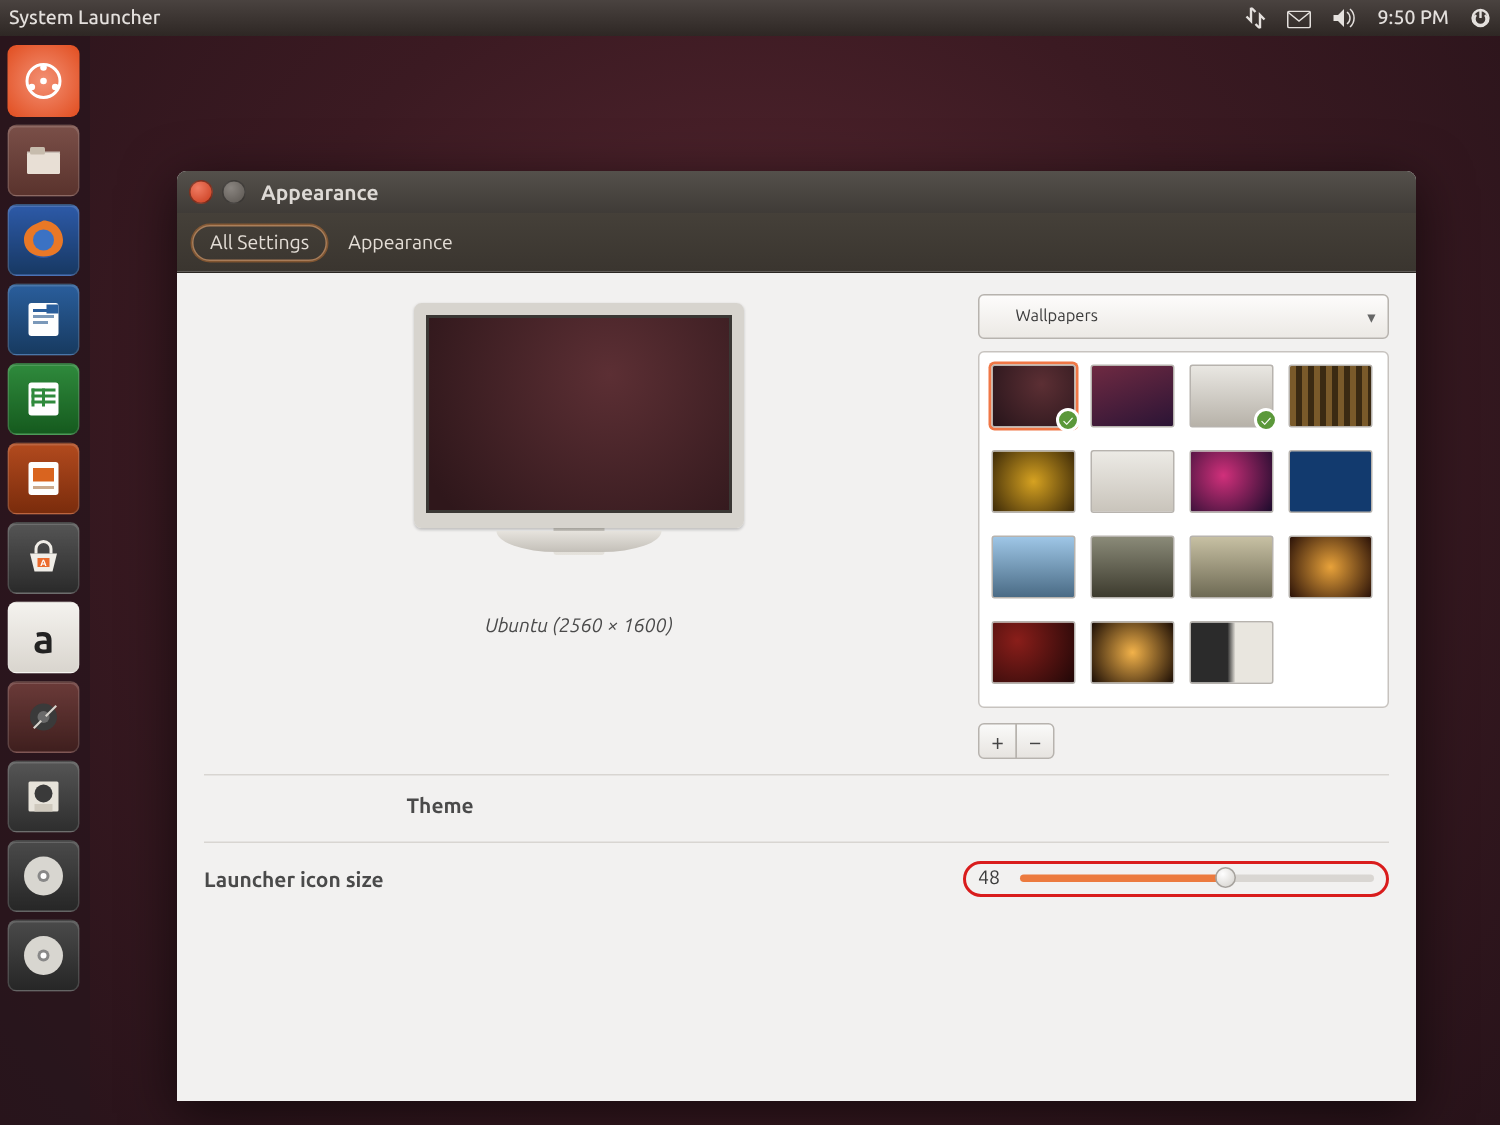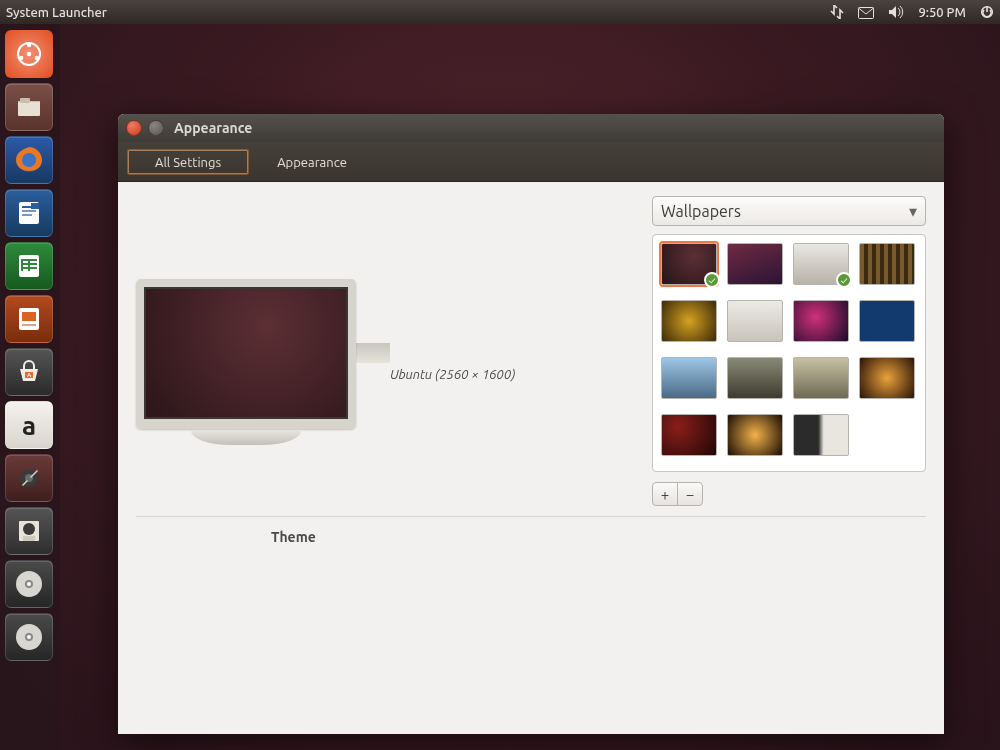--- a/index.html
+++ b/index.html
@@ -87,25 +87,25 @@
 .toolbar {
   height: 40px;
   background: linear-gradient(to bottom, #454039, #3a352f);
   border-bottom: 1px solid #2a2622;
   display: flex;
   align-items: center;
   padding: 0 10px;
   gap: 2px;
 }
 .toolbar .crumb {
-  padding: 4px 26px;
+  padding: 4px 11px;
   color: #e3ddd6;
   font-size: 13px;
   border: 1px solid transparent;
-  border-radius: 1px;
+  border-radius: 12px;
 }
 .toolbar .crumb.active {
   border-color: rgba(255,180,120,0.55);
   box-shadow: 0 0 0 1px rgba(255,140,50,0.35);
 }
 
 .content {
   flex: 1;
   background: #f2f1f0;
   padding: 14px 18px 12px 18px;
@@ -145,21 +145,21 @@
 
 .row-bg {
   display: flex;
   gap: 16px;
 }
 
 
 .preview-col {
   flex: 0 0 500px;
   display: flex;
-  flex-direction: row;
+  flex-direction: column;
   align-items: center;
   padding-top: 6px;
 }
 .monitor {
   width: 220px; height: 150px;
   border: 8px solid #d7d4ce;
   border-bottom-width: 10px;
   border-radius: 5px;
   background: radial-gradient(circle at 60% 30%, #5c2f34 0%, #2f171b 90%);
   box-shadow: 0 1px 2px rgba(0,0,0,0.2), inset 0 0 0 2px #3a3734;
@@ -191,22 +191,22 @@
   flex: 1;
 }
 .dropdown {
   width: 100%;
   height: 30px;
   background: linear-gradient(to bottom, #fdfcfb, #ece9e5);
   border: 1px solid #b7b3ae;
   border-radius: 4px;
   display: flex;
   align-items: center;
-  padding: 0 8px;
-  font-size: 16px;
+  padding: 0 24px;
+  font-size: 11px;
   color: #3c3c3c;
   position: relative;
   margin-bottom: 8px;
 }
 .dropdown::after {
   content: "▾";
   position: absolute;
   right: 8px;
   color: #666;
 }
@@ -466,15 +466,26 @@
           <div class="pm">+</div>
           <div class="pm">−</div>
         </div>
       </div>
     </div>
 
     <div class="setting-row">
       <div class="label">Theme</div>
     </div>
 
+    <div class="setting-row" style="border-top:1px solid #d8d5d1;">
+      <div class="label">Launcher icon size</div>
+      <div class="control">
+        <div class="slider-wrap">
+          <span class="slider-value">48</span>
+          <div class="slider-track">
+            <div class="slider-thumb"></div>
+          </div>
+        </div>
+      </div>
+    </div>
 
   </div>
 </div>
 
 </body></html>

